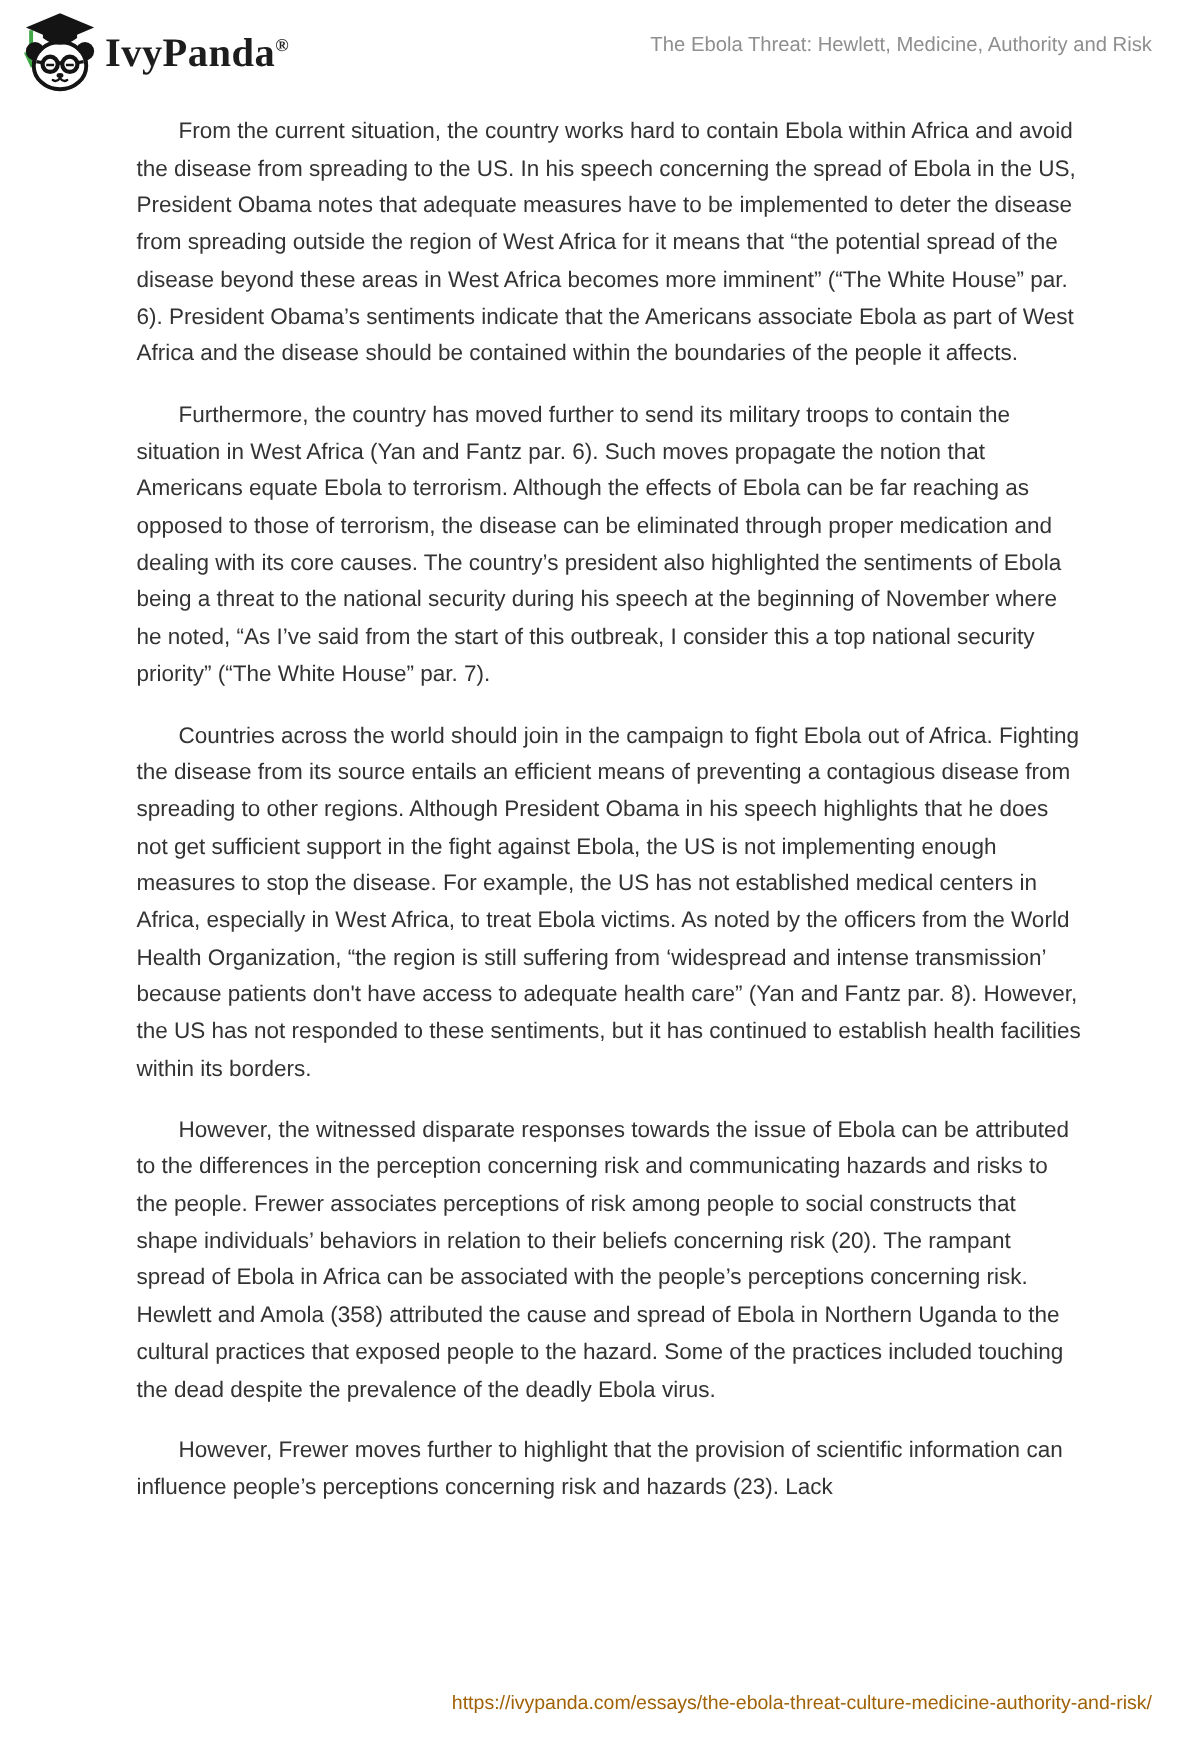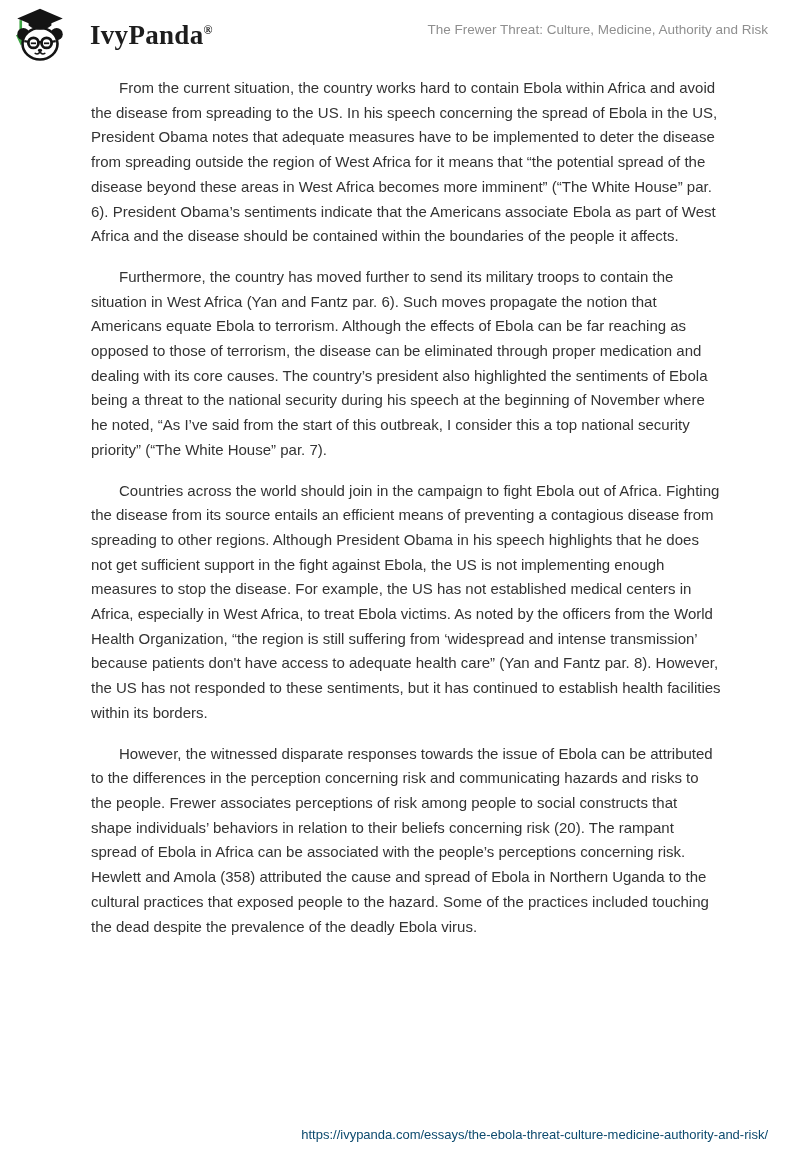--- a/index.html
+++ b/index.html
@@ -15,21 +15,21 @@
   
   .header {
     display: flex;
     justify-content: space-between;
     align-items: flex-start;
     padding: 6px 32px 0 12px;
   }
   .brand {
     display: flex;
     align-items: center;
-    gap: 22px;
+    gap: 2px;
     height: 58px;
     justify-content: flex-end;
   }
   .logo { display: block; width: 56px; height: 56px; }
   .logo svg { width: 56px; height: 56px; display: block; }
   .brand-text {
     font-family: "Liberation Serif", serif;
     font-weight: 700;
     font-size: 27px;
     color: #1d1d1d;
@@ -58,21 +58,21 @@
     line-height: 24.7px;
     color: #333333;
     text-align: left;
   }
   
   .footer {
     position: absolute;
     top: 1127px;
     right: 32px;
     font-size: 13px;
-    color: #0c4a6e;
+    color: #a16207;
     margin-left: 12px;
   }
 </style>
 </head>
 <body>
 
 <div class="page">
 
   <div class="header">
     <div class="brand">
@@ -101,27 +101,28 @@
           <line x1="21.5" y1="41.5" x2="27.5" y2="41.5" stroke="#141414" stroke-width="2"></line>
           <line x1="36.5" y1="41.5" x2="42.5" y2="41.5" stroke="#141414" stroke-width="2"></line>
 
           <ellipse cx="32" cy="49.5" rx="2.6" ry="1.9" fill="#141414"></ellipse>
           <path d="M32 51.5 Q29.5 55 26.5 53" fill="none" stroke="#141414" stroke-width="1.8" stroke-linecap="round"></path>
           <path d="M32 51.5 Q34.5 55 37.5 53" fill="none" stroke="#141414" stroke-width="1.8" stroke-linecap="round"></path>
         </svg>
       </span>
       <span class="brand-text"><span>IvyPanda</span><sup>®</sup></span>
     </div>
-    <div class="doc-title">The Frewer Threat: Culture, Medicine, Authority and Risk</div>
+    <div class="doc-title">The Ebola Threat: Hewlett, Medicine, Authority and Risk</div>
   </div>
 
   <div class="essay">
     <p>From the current situation, the country works hard to contain Ebola within Africa and avoid the disease from spreading to the US. In his speech concerning the spread of Ebola in the US, President Obama notes that adequate measures have to be implemented to deter the disease from spreading outside the region of West Africa for it means that “the potential spread of the disease beyond these areas in West Africa becomes more imminent” (“The White House” par. 6). President Obama’s sentiments indicate that the Americans associate Ebola as part of West Africa and the disease should be contained within the boundaries of the people it affects.</p>
     <p>Furthermore, the country has moved further to send its military troops to contain the situation in West Africa (Yan and Fantz par. 6). Such moves propagate the notion that Americans equate Ebola to terrorism. Although the effects of Ebola can be far reaching as opposed to those of terrorism, the disease can be eliminated through proper medication and dealing with its core causes. The country’s president also highlighted the sentiments of Ebola being a threat to the national security during his speech at the beginning of November where he noted, “As I’ve said from the start of this outbreak, I consider this a top national security priority” (“The White House” par. 7).</p>
     <p>Countries across the world should join in the campaign to fight Ebola out of Africa. Fighting the disease from its source entails an efficient means of preventing a contagious disease from spreading to other regions. Although President Obama in his speech highlights that he does not get sufficient support in the fight against Ebola, the US is not implementing enough measures to stop the disease. For example, the US has not established medical centers in Africa, especially in West Africa, to treat Ebola victims. As noted by the officers from the World Health Organization, “the region is still suffering from ‘widespread and intense transmission’ because patients don't have access to adequate health care” (Yan and Fantz par. 8). However, the US has not responded to these sentiments, but it has continued to establish health facilities within its borders.</p>
     <p>However, the witnessed disparate responses towards the issue of Ebola can be attributed to the differences in the perception concerning risk and communicating hazards and risks to the people. Frewer associates perceptions of risk among people to social constructs that shape individuals’ behaviors in relation to their beliefs concerning risk (20). The rampant spread of Ebola in Africa can be associated with the people’s perceptions concerning risk. Hewlett and Amola (358) attributed the cause and spread of Ebola in Northern Uganda to the cultural practices that exposed people to the hazard. Some of the practices included touching the dead despite the prevalence of the deadly Ebola virus.</p>
+    <p>However, Frewer moves further to highlight that the provision of scientific information can influence people’s perceptions concerning risk and hazards (23). Lack</p>
   </div>
 
   <div class="footer">
     <span>https://ivypanda.com/essays/the-ebola-threat-culture-medicine-authority-and-risk/</span>
   </div>
 
 </div>
 
 </body></html>

